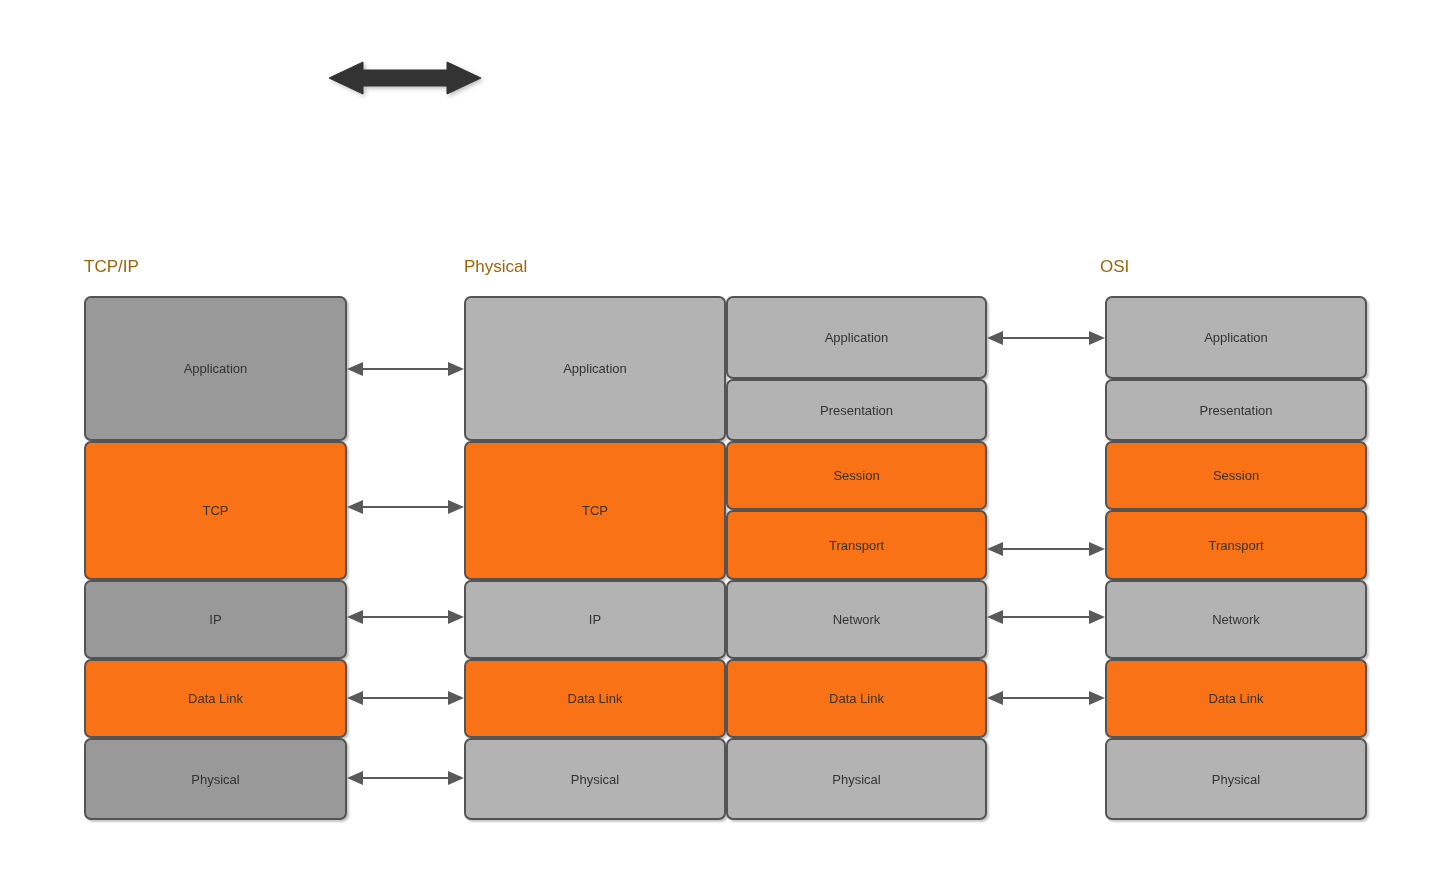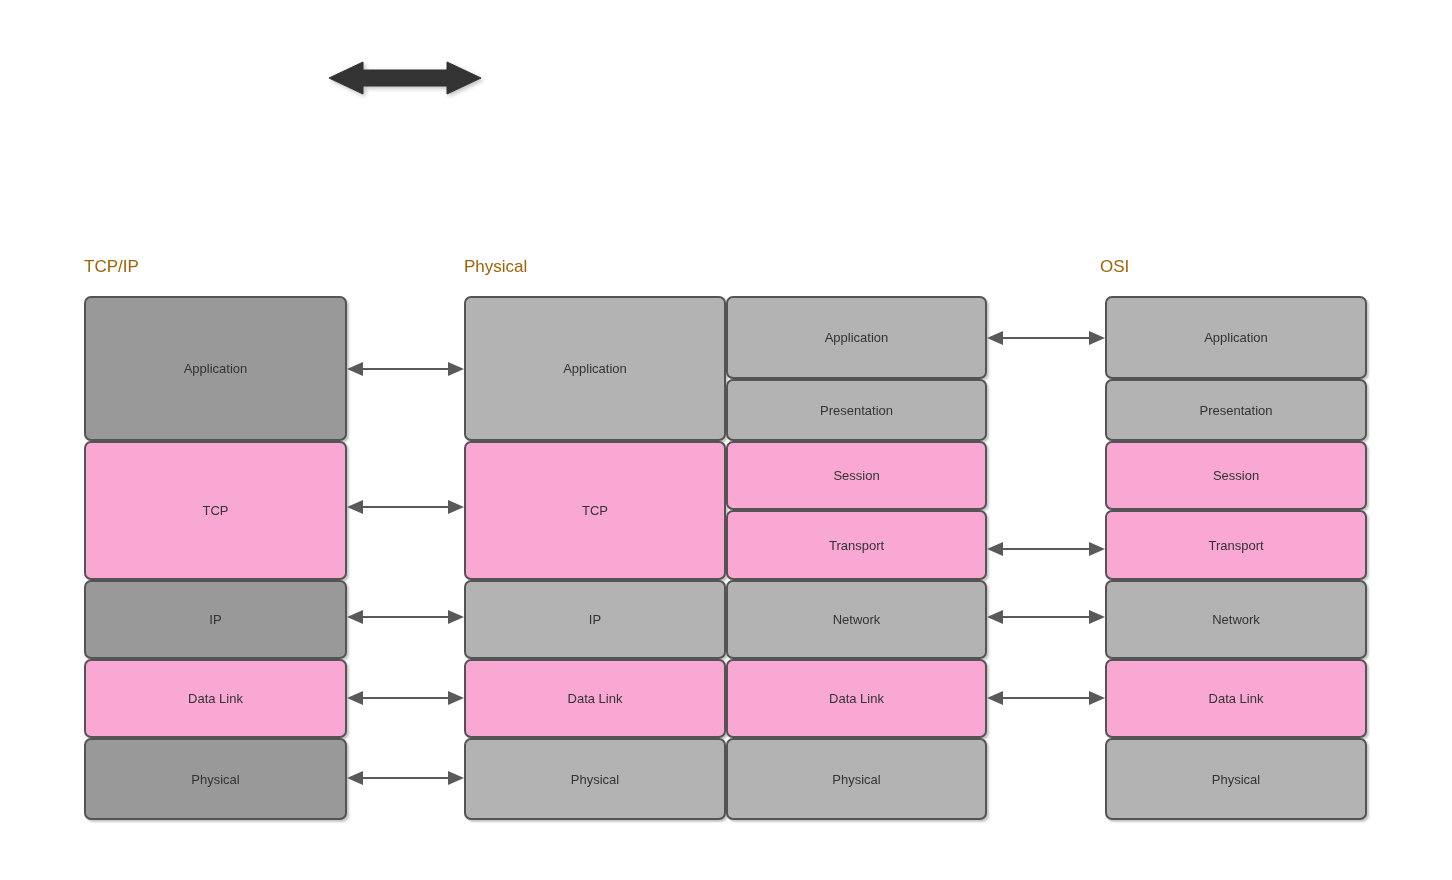--- a/index.html
+++ b/index.html
@@ -49,21 +49,21 @@
     display: flex;
     align-items: center;
     justify-content: center;
     font-size: 13px;
     color: #333333;
     white-space: nowrap;
     box-shadow: 2px 2px 2px rgba(0,0,0,0.22);
   }
   .layer.shade-dark  { background: #999999; }
   .layer.shade-light { background: #b3b3b3; }
-  .layer.shade-white { background: #f9a8d4; }
+  .layer.shade-white { background: #f97316; }
 
   
   .connector {
     position: absolute;
     height: 22px;
   }
 </style>
 </head>
 <body>
 

